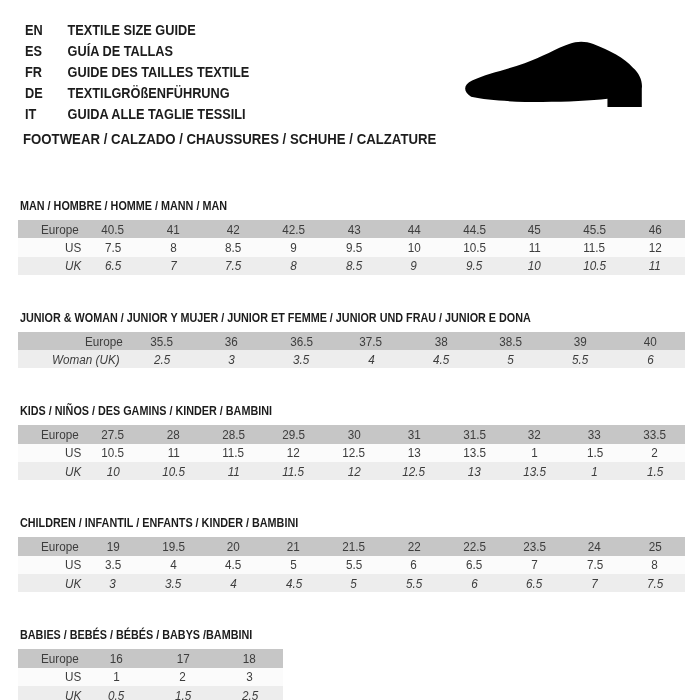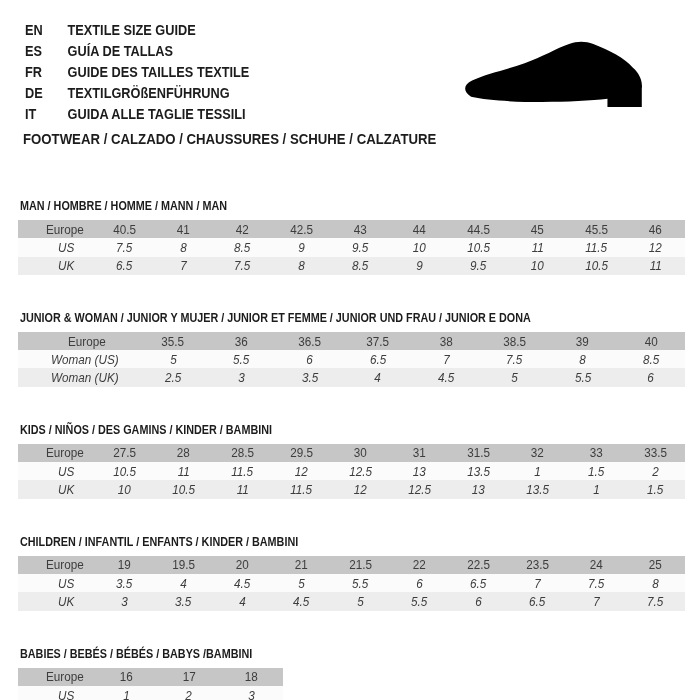--- a/index.html
+++ b/index.html
@@ -27,25 +27,25 @@
   .section{margin:0 0 36px 0;}
   .section-title{
     font-weight:bold;font-size:13.5px;line-height:14px;margin:0 0 7px 2px;
     color:var(--head-text);transform:scaleX(0.8);transform-origin:0 50%;white-space:nowrap;
   }
   table.size-table{border-collapse:collapse;width:100%;table-layout:fixed;}
   .size-table td{
     height:18.3px;padding:0;font-size:13px;color:var(--tbl-text);
     text-align:center;overflow:hidden;white-space:nowrap;
   }
-  .size-table td.label{text-align:center;padding-left:21px;width:56px;}
+  .size-table td.label{text-align:right;padding-left:9px;width:56px;}
   .section.s1 td.label{width:100px;}
   .section.s4 table.size-table{width:265px;}
   tr.hdr{background:var(--hdr-bg);}
-  tr.odd{background:var(--light-bg);font-style:italic;}
+  tr.odd{background:var(--light-bg);}
   tr.even{background:var(--shade-bg);font-style:italic;}
   .ct{display:inline-block;transform:scaleX(0.9);white-space:nowrap;}
   td.label .ct{transform-origin:0 50%;}
 </style>
 </head>
 <body>
 
 <div class="page">
 
   <div class="lang-block">
@@ -134,31 +134,20 @@
               <td class="label"><span class="ct">Europe</span></td>
               <td><span class="ct">35.5</span></td>
               <td><span class="ct">36</span></td>
               <td><span class="ct">36.5</span></td>
               <td><span class="ct">37.5</span></td>
               <td><span class="ct">38</span></td>
               <td><span class="ct">38.5</span></td>
               <td><span class="ct">39</span></td>
               <td><span class="ct">40</span></td>
             </tr>
-            <tr class="odd">
-              <td class="label"><span class="ct">Woman (US)</span></td>
-              <td><span class="ct">5</span></td>
-              <td><span class="ct">5.5</span></td>
-              <td><span class="ct">6</span></td>
-              <td><span class="ct">6.5</span></td>
-              <td><span class="ct">7</span></td>
-              <td><span class="ct">7.5</span></td>
-              <td><span class="ct">8</span></td>
-              <td><span class="ct">8.5</span></td>
-            </tr>
             <tr class="even">
               <td class="label"><span class="ct">Woman (UK)</span></td>
               <td><span class="ct">2.5</span></td>
               <td><span class="ct">3</span></td>
               <td><span class="ct">3.5</span></td>
               <td><span class="ct">4</span></td>
               <td><span class="ct">4.5</span></td>
               <td><span class="ct">5</span></td>
               <td><span class="ct">5.5</span></td>
               <td><span class="ct">6</span></td>

